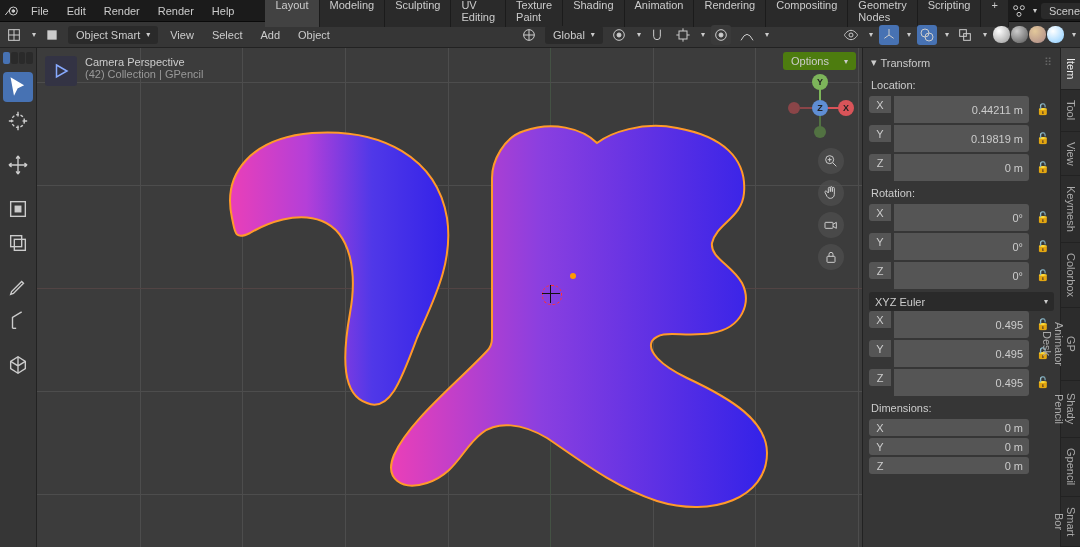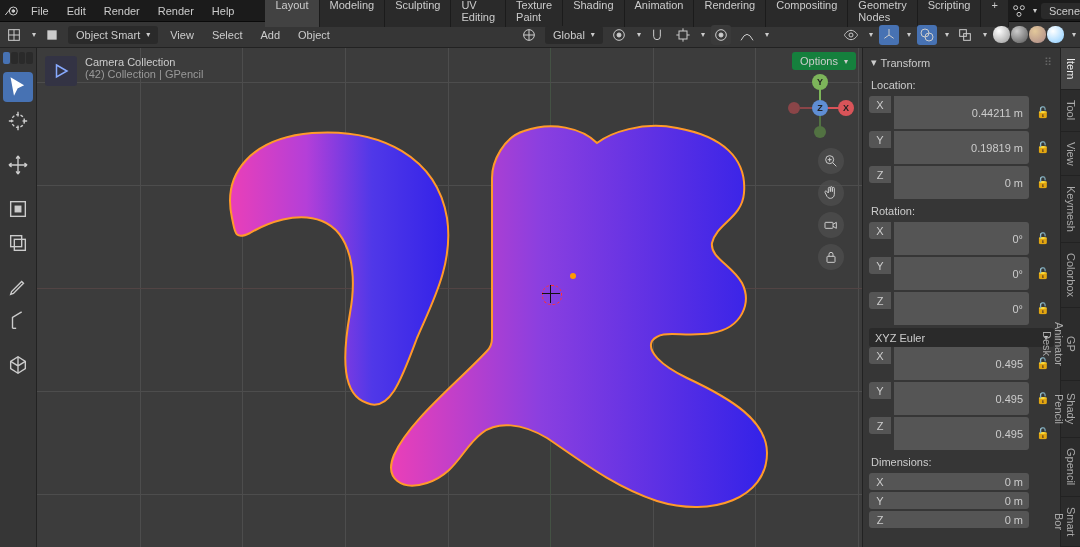--- a/index.html
+++ b/index.html
@@ -22,21 +22,21 @@
 .secbar .dd{background:#2a2a2a;padding:3px 8px;border-radius:3px;display:flex;align-items:center;gap:4px;cursor:pointer}
 .secbar .link{padding:3px 6px;cursor:pointer}
 .secbar .spacer{flex:1}
 .secbar .igrp{display:flex;gap:1px}
 .secbar .igrp span{width:17px;height:17px;border-radius:8px;display:flex;align-items:center;justify-content:center}
 .secbar .sph{background:#555}
 .secbar .sph.a1{background:radial-gradient(circle at 35% 30%,#fdfdfd,#999)}
 .secbar .sph.a2{background:radial-gradient(circle at 35% 30%,#ccc,#555)}
 .secbar .sph.a3{background:radial-gradient(circle at 35% 30%,#e3c89a,#a88)}
 .secbar .sph.a4{background:radial-gradient(circle at 35% 30%,#fff,#8cf)}
-.opts{background:#15803d;padding:3px 8px;border-radius:3px;margin-left:4px;cursor:pointer;display:flex;align-items:center;gap:4px}
+.opts{background:#4d7c0f;padding:3px 8px;border-radius:3px;margin-left:4px;cursor:pointer;display:flex;align-items:center;gap:13px}
 .main{display:flex;height:499px}
 .ltools{width:37px;background:#363636;border-right:1px solid #222;padding:4px 3px;display:flex;flex-direction:column;gap:4px}
 .ltools .sel{display:flex;gap:1px;margin-bottom:4px}
 .ltools .sm{width:12px;height:12px;background:#2a2a2a;border-radius:2px;cursor:pointer}
 .ltools .sm.on{background:#4772b3}
 .ltools .tb{width:30px;height:30px;border-radius:4px;display:flex;align-items:center;justify-content:center;cursor:pointer;color:#ddd}
 .ltools .tb.active{background:#4772b3}
 .viewport{flex:1;position:relative;background:#3c3c3c;overflow:hidden}
 .grid{position:absolute;inset:0}
 .gl{position:absolute;background:#4d4d4d}
@@ -67,21 +67,21 @@
 .cursor3d{position:absolute;left:505px;top:237px;width:18px;height:18px}
 .cursor3d::before{content:"";position:absolute;width:18px;height:18px;border:1px dashed #f33;border-radius:9px}
 .cursor3d::after{content:"";position:absolute;width:1px;height:18px;background:#111;left:8px}
 .cursor3d .hl{position:absolute;height:1px;width:18px;background:#111;top:8px}
 .origin{position:absolute;left:533px;top:225px;width:6px;height:6px;border-radius:3px;background:#f90}
 .panel{width:198px;background:#363636;border-left:1px solid #222;padding:6px 6px}
 .panel .ph{display:flex;align-items:center;gap:4px;font-weight:500;margin-bottom:6px;padding:2px}
 .panel .lbl{padding:2px 2px;margin-top:4px;margin-bottom:3px}
 .row3{display:flex;gap:3px;margin-bottom:2px}
 .row3 .ax{width:22px;height:17px;background:#555;border-radius:3px 0 0 3px;display:flex;align-items:center;justify-content:center}
-.row3 .val{flex:1;height:33px;background:#555;border-radius:0 3px 3px 0;display:flex;align-items:center;justify-content:flex-end;padding-right:6px}
+.row3 .val{flex:1;height:27px;background:#555;border-radius:0 3px 3px 0;display:flex;align-items:center;justify-content:flex-end;padding-right:6px}
 .row3 .lk{width:22px;display:flex;align-items:center;justify-content:center;color:#888}
 .sel2{width:100%;height:19px;background:#2a2a2a;border-radius:3px;display:flex;align-items:center;padding:0 6px;margin-top:3px;justify-content:space-between;cursor:pointer}
 .dim{display:flex;gap:0;margin-bottom:2px}
 .dim .ax{width:22px;height:17px;background:#555;border-radius:3px 0 0 3px;display:flex;align-items:center;justify-content:center}
 .dim .val{flex:1;height:17px;background:#555;border-radius:0 3px 3px 0;display:flex;align-items:center;justify-content:flex-end;padding-right:6px;margin-right:25px}
 .vtabs{width:20px;background:#2c2c2c;border-left:1px solid #222;display:flex;flex-direction:column}
 .vtab{writing-mode:vertical-rl;padding:10px 3px;text-align:center;cursor:pointer;border-bottom:1px solid #222;color:#aaa}
 .vtab.active{background:#424242;color:#eee}
 svg{display:block}
 .ic{width:16px;height:16px;stroke:#ccc;fill:none;stroke-width:1.5}
@@ -324,21 +324,21 @@
       <path d="M20 115 C10 70 40 35 100 30 C170 25 225 55 235 115 C242 160 220 200 205 235 C190 275 178 310 155 300 C130 292 130 255 138 210 C145 172 140 130 110 118 C85 108 55 120 38 130 C22 138 23 128 20 115 Z" fill="url(#g1)" stroke="#ff9a2a" stroke-width="2"></path>
       <path d="M312 28 C340 18 370 25 385 40 C398 30 430 18 465 25 C510 33 535 55 532 90 C530 115 505 120 500 140 C498 155 520 162 530 180 C540 200 530 225 500 230 C470 235 450 225 440 238 C435 248 448 262 475 275 C520 296 555 318 555 350 C555 395 500 415 445 398 C400 383 365 355 335 335 C310 320 285 318 270 330 C250 345 245 370 215 380 C190 388 172 376 182 352 C197 318 245 280 275 248 C280 243 280 238 280 235 L280 75 C280 58 292 34 312 28 Z" fill="url(#g2)" stroke="#ff9a2a" stroke-width="2"></path>
     </svg>
 
     <div class="thumb">
       <svg width="18" height="18" viewBox="0 0 24 24" fill="none" stroke="#88aaff" stroke-width="2">
           <polygon points="6,4 20,12 6,20"></polygon>
         </svg>
     </div>
     <div class="info">
-      <div>Camera Collection</div>
+      <div>Camera Perspective</div>
       <div class="t2">(42) Collection | GPencil</div>
     </div>
 
     <div class="cursor3d">
         <div class="hl"></div>
       </div>
     <div class="origin"></div>
 
     <div class="gizmo">
       <div class="ln ln1"></div>

